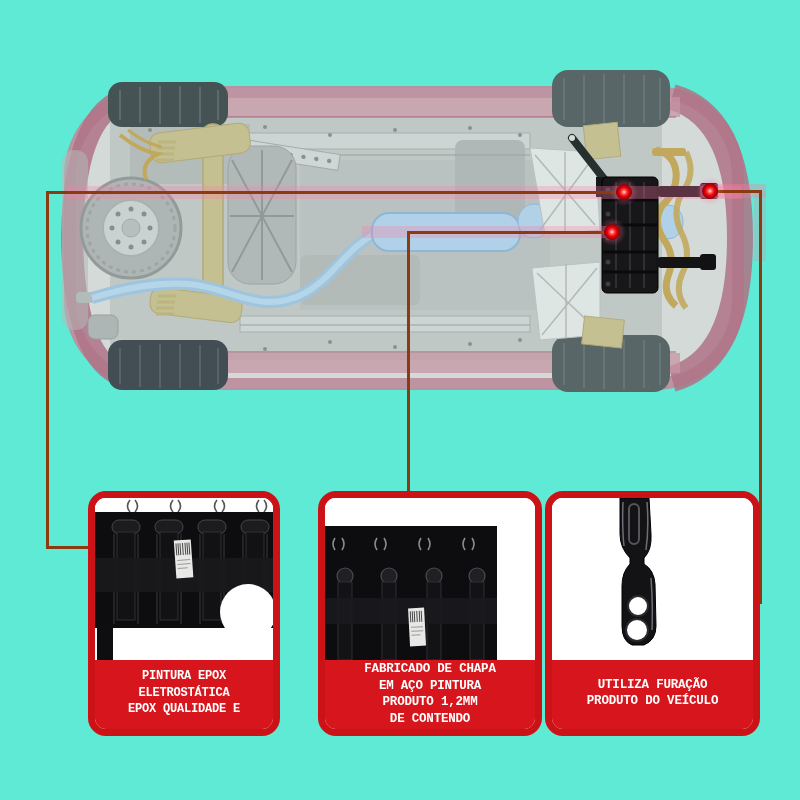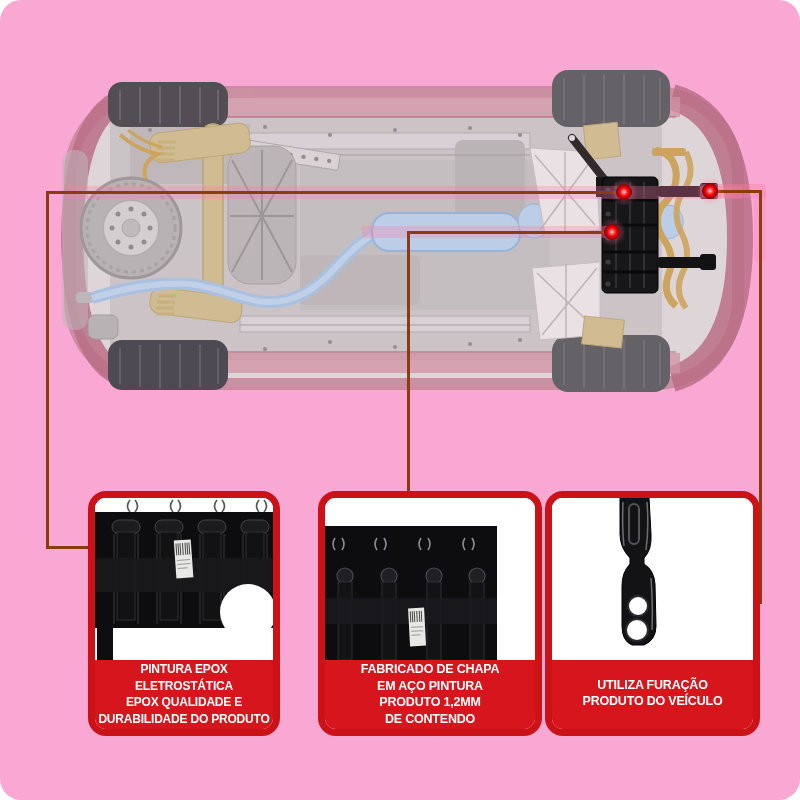--- a/index.html
+++ b/index.html
@@ -1,17 +1,17 @@
 <!DOCTYPE html>
 <html><head>
 <meta charset="utf-8">
 <style>
   html,body{margin:0;padding:0;background:#fff;}
-  .stage{position:relative;width:800px;height:800px;background:#f9a8d4;overflow:hidden;
-         font-family:Liberation Sans, sans-serif;border-radius:21px;}
+  .stage{position:relative;width:800px;height:800px;background:#5eead4;overflow:hidden;
+         font-family:Liberation Mono, monospace;}
   .car-layer{position:absolute;left:0;top:0;}
   .panel{position:absolute;top:491px;height:245px;box-sizing:border-box;
          border:7px solid #cb1217;border-radius:18px;background:#fff;overflow:hidden;
          display:flex;flex-direction:column;}
   .panel-photo{height:162px;flex:none;background:#fff;}
   .panel-photo svg{display:block;}
   .panel-label{flex:1;background:#d6161c;color:#fff;display:flex;flex-direction:column;
                justify-content:center;align-items:center;text-align:center;
                font-weight:bold;font-size:12.5px;line-height:16.5px;letter-spacing:-0.2px;
                padding:1px 0 4px;white-space:nowrap;}
@@ -247,21 +247,20 @@
         </g>
         <circle cx="153" cy="114" r="28" fill="#fff"></circle>
         <rect x="20" y="136" width="158" height="26" fill="#fff"></rect>
         <rect x="2" y="126" width="16" height="36" fill="#0e0e10"></rect>
       </svg>
     </div>
     <div class="panel-label">
       <div>PINTURA EPOX</div>
       <div>ELETROSTÁTICA</div>
       <div>EPOX QUALIDADE E</div>
-      <div>DURABILIDADE DO PRODUTO</div>
     </div>
   </div>
 
   <div class="panel" id="panel-2">
     <div class="panel-photo">
       <svg width="172" height="162" viewBox="0 0 172 162">
         <rect width="172" height="162" fill="#fff"></rect>
         <rect x="0" y="28" width="172" height="134" fill="#0d0d0f"></rect>
         <g stroke="#8a8a90" stroke-width="1.6" fill="none">
           <path d="M10,40 q-4,6 0,12 M17,40 q4,6 0,12"></path>

